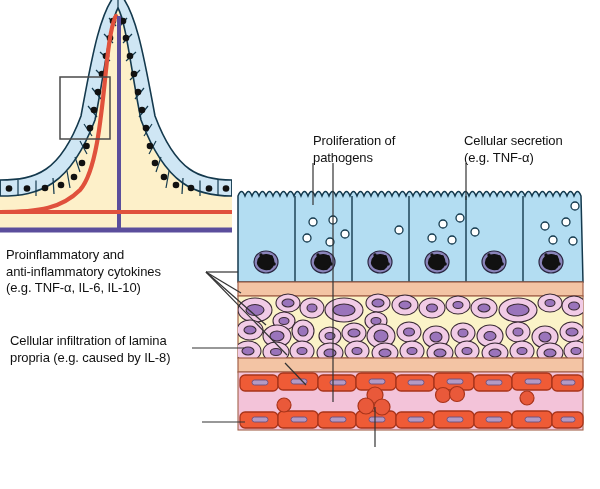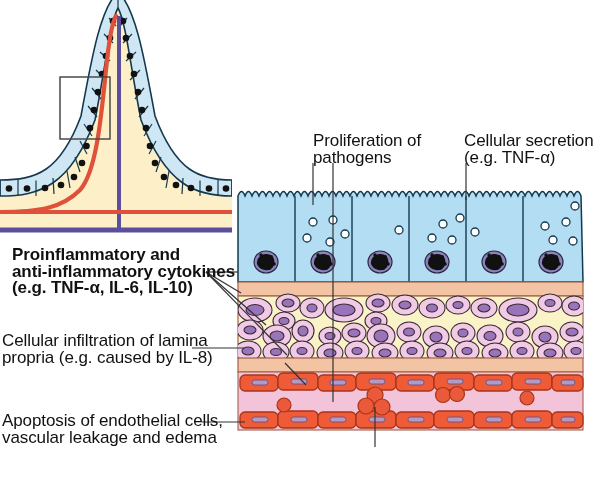--- a/index.html
+++ b/index.html
@@ -11,28 +11,28 @@
     color:#111111;
     overflow:hidden;
     position:relative;
   }
   #figure{
     position:absolute;left:0;top:0;width:600px;height:489px;
   }
   .lbl{
     position:absolute;
     font-family:"Liberation Sans", sans-serif;
-    font-size:17px;
+    font-size:13px;
     line-height:16.5px;
     color:#111111;
     white-space:pre;
     letter-spacing:-0.1px;
   }
-  #lbl-cytokines{ left:12px;  top:247px;font-weight:bold; }
-  #lbl-infiltration{ left:2px; top:333px; }
+  #lbl-cytokines{ left:6px;  top:247px; }
+  #lbl-infiltration{ left:10px; top:333px; }
   #lbl-apoptosis{ left:2px;  top:413px; }
   #lbl-proliferation{ left:313px; top:133px; text-align:left; }
   #lbl-chloride{ left:464px; top:133px; text-align:left; }
   #lbl-rosetting{ left:366px; top:446px; }
 </style>
 </head>
 <body>
 
 <div id="figure">
 
@@ -414,22 +414,20 @@
   </svg>
 
   
   <div class="lbl" id="lbl-cytokines">Proinflammatory and
 anti-inflammatory cytokines
 (e.g. TNF-α, IL-6, IL-10)</div>
 
   <div class="lbl" id="lbl-infiltration">Cellular infiltration of lamina
 propria (e.g. caused by IL-8)</div>
 
-  <div class="lbl" id="lbl-apoptosis">Apoptosis of endothelial cells,
-vascular leakage and edema</div>
 
   <div class="lbl" id="lbl-proliferation">Proliferation of
 pathogens</div>
 
   <div class="lbl" id="lbl-chloride">Cellular secretion
 (e.g. TNF-α)</div>
 
 
 </div>
 

